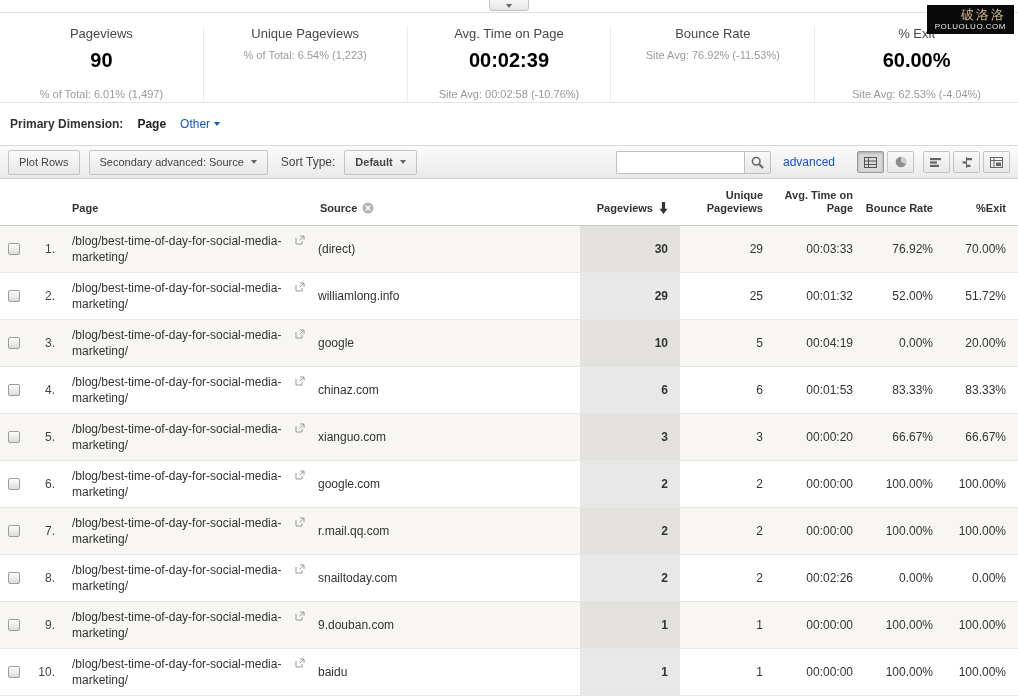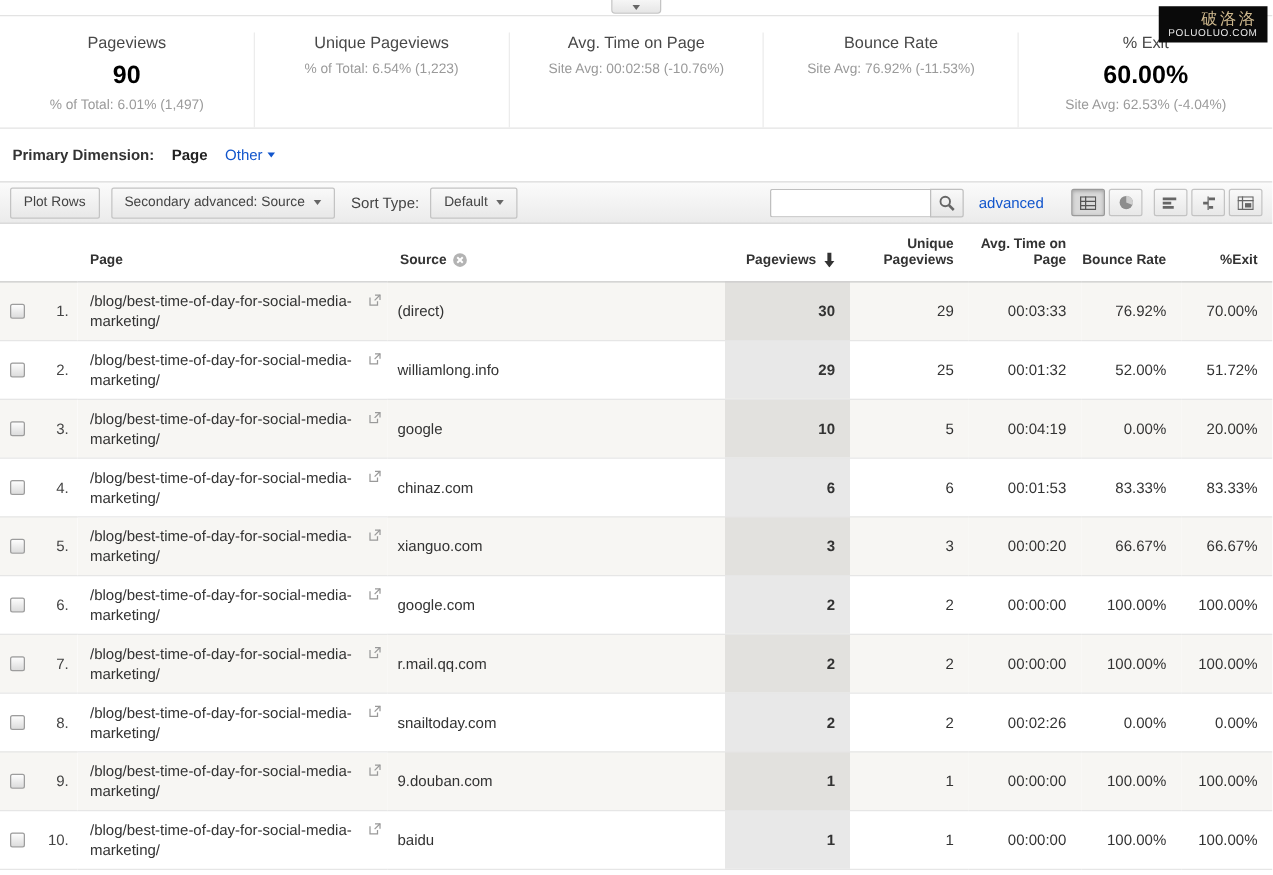--- a/index.html
+++ b/index.html
@@ -29,21 +29,21 @@
     background:#0a0a0a; color:#fff; padding:2px 8px 3px; text-align:right;
   }
   .wm1 { font-size:13px; color:#cfb98e; letter-spacing:2px; line-height:15px; }
   .wm2 { font-size:8px; color:#e8e8e8; letter-spacing:0.5px; }
 
   
   .metrics { display:flex; height:90px; border-bottom:1px solid #e3e3e3; padding-top:13px; }
   .metric { flex:1; text-align:center; border-left:1px solid #ececec; }
   .metric:first-child { border-left:none; }
   .metric-title { font-size:13px; color:#484848; margin-bottom:8px; }
-  .metric-value { font-size:20px; font-weight:bold; color:#000; margin-bottom:6px; }
+  .metric-value { font-size:20px; font-weight:bold; color:#000; margin-bottom:16px; }
   .metric-sub { font-size:11px; color:#9a9a9a; }
 
   
   .dim-bar { height:42px; display:flex; align-items:center; padding-left:10px; gap:14px; }
   .dim-label { font-weight:bold; color:#333; }
   .dim-selected { font-weight:bold; color:#222; cursor:pointer; }
   .link { color:#15c; text-decoration:none; cursor:pointer; }
   .dim-other { display:inline-flex; align-items:center; gap:4px; }
 
   
@@ -51,21 +51,21 @@
     height:34px; background:linear-gradient(#fbfbfb,#ebebeb);
     border-top:1px solid #d9d9d9; border-bottom:1px solid #cfcfcf;
     display:flex; align-items:center; padding:0 8px; gap:9px;
   }
   .ga-btn {
     font-family:inherit; font-size:11px; color:#444;
     background:linear-gradient(#f9f9f9,#e8e8e8); border:1px solid #c3c3c3;
     border-radius:2px; height:25px; padding:0 10px;
     display:inline-flex; align-items:center; gap:7px; cursor:pointer; white-space:nowrap;
   }
-  .ga-btn .bold { font-weight:normal;text-align:center; }
+  .ga-btn .bold { font-weight:bold;text-align:center; }
   .sort-label { color:#444; margin-left:4px; }
   .toolbar-right { margin-left:auto; display:flex; align-items:center; }
   .search-input {
     width:128px; height:23px; border:1px solid #bfbfbf; border-right:none;
     border-radius:2px 0 0 2px; padding:0 6px; font-size:12px; font-family:inherit; outline:none;
   }
   .search-btn {
     width:27px; height:23px; background:linear-gradient(#f9f9f9,#e6e6e6);
     border:1px solid #bfbfbf; border-radius:0 2px 2px 0;
     display:flex; align-items:center; justify-content:center; cursor:pointer;
@@ -128,20 +128,21 @@
     <div class="metric-title">Pageviews</div>
     <div class="metric-value">90</div>
     <div class="metric-sub">% of Total: 6.01% (1,497)</div>
   </div>
   <div class="metric">
     <div class="metric-title">Unique Pageviews</div>
     <div class="metric-sub">% of Total: 6.54% (1,223)</div>
   </div>
   <div class="metric">
     <div class="metric-title">Avg. Time on Page</div>
+    <div class="metric-value">00:02:39</div>
     <div class="metric-sub">Site Avg: 00:02:58 (-10.76%)</div>
   </div>
   <div class="metric">
     <div class="metric-title">Bounce Rate</div>
     <div class="metric-sub">Site Avg: 76.92% (-11.53%)</div>
   </div>
   <div class="metric">
     <div class="metric-title">% Exit</div>
     <div class="metric-value">60.00%</div>
     <div class="metric-sub">Site Avg: 62.53% (-4.04%)</div>

